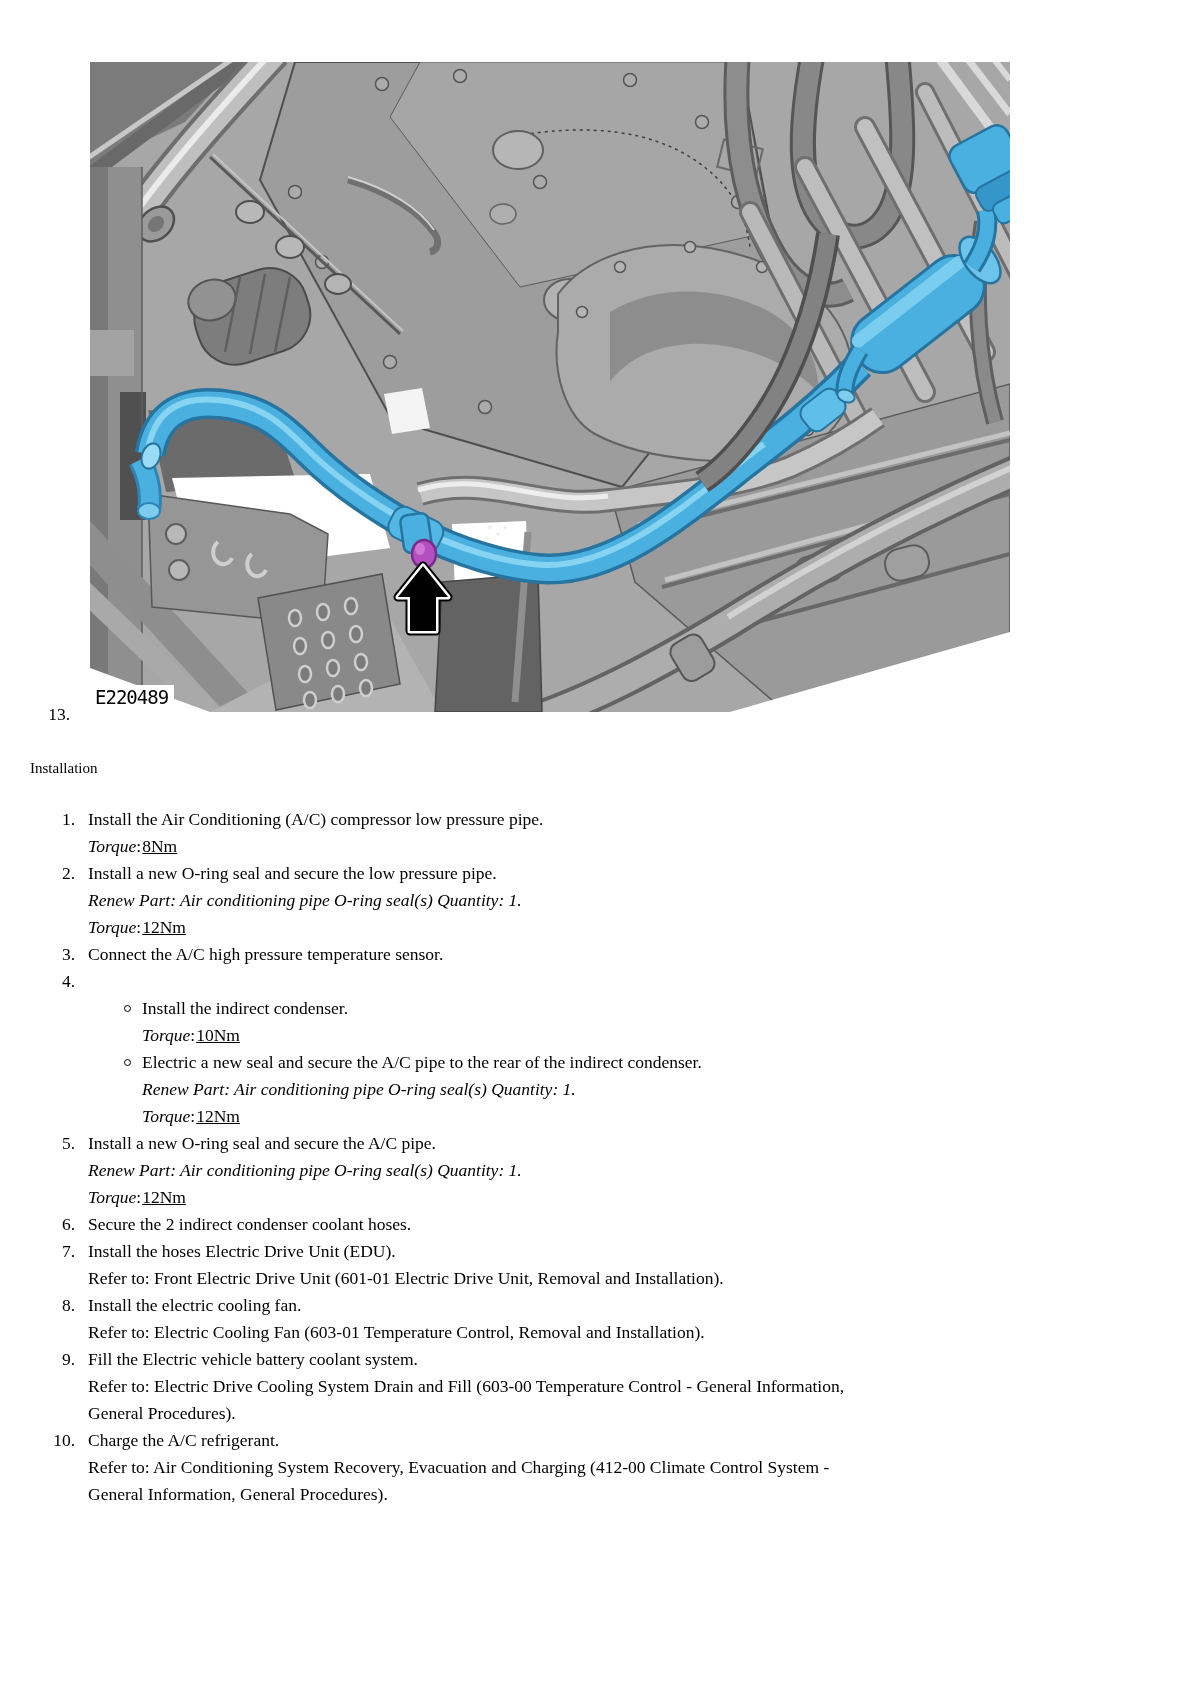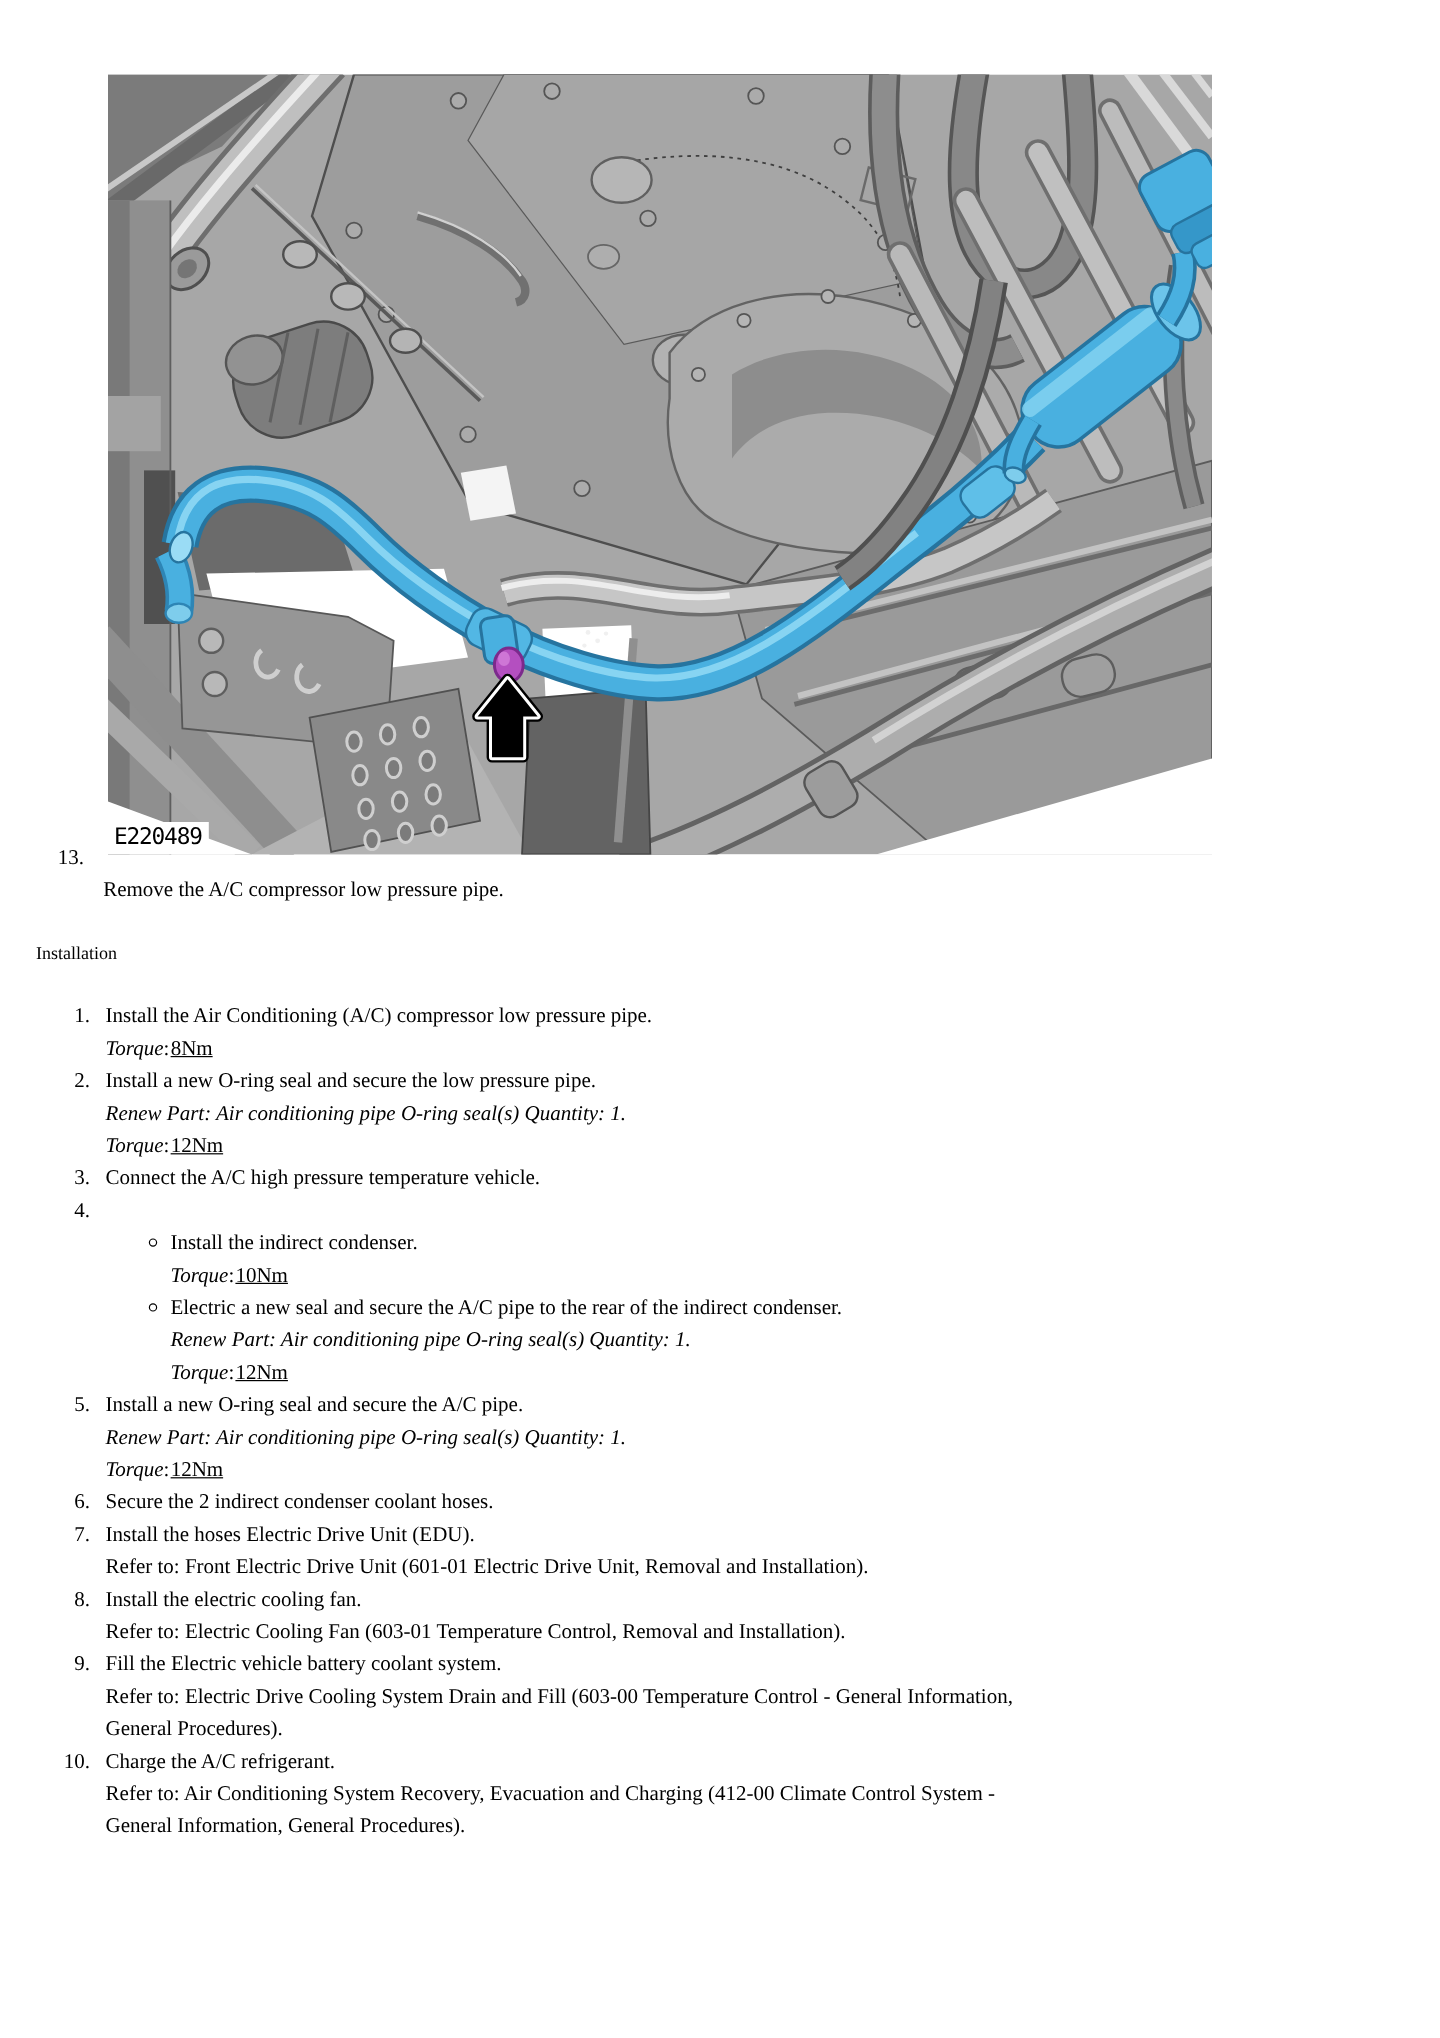--- a/index.html
+++ b/index.html
@@ -246,21 +246,20 @@
       </g>
     </svg>
     <div class="figlabel">E220489</div>
   </figure>
 
   <div class="content">
 
     <div class="mrow">
       <span class="mnum">13.</span>
     </div>
-    <div class="line capline">Remove the A/C compressor low pressure pipe.</div>
 
     <div class="heading">Installation</div>
 
     <div class="list">
 
       <div class="step">
         <span class="num">1.</span>
         <div class="body">
           <div class="line">Install the Air Conditioning (A/C) compressor low pressure pipe.</div>
           <div class="line"><span class="it">Torque</span><span>:</span><span class="u tval">8Nm</span></div>
@@ -272,21 +271,21 @@
         <div class="body">
           <div class="line">Install a new O-ring seal and secure the low pressure pipe.</div>
           <div class="line it">Renew Part: Air conditioning pipe O-ring seal(s) Quantity: 1.</div>
           <div class="line"><span class="it">Torque</span><span>:</span><span class="u tval">12Nm</span></div>
         </div>
       </div>
 
       <div class="step">
         <span class="num">3.</span>
         <div class="body">
-          <div class="line">Connect the A/C high pressure temperature vehicle.</div>
+          <div class="line">Connect the A/C high pressure temperature sensor.</div>
         </div>
       </div>
 
       <div class="step">
         <span class="num">4.</span>
         <div class="body"></div>
       </div>
 
       <div class="sublist">
         <div class="substep">

